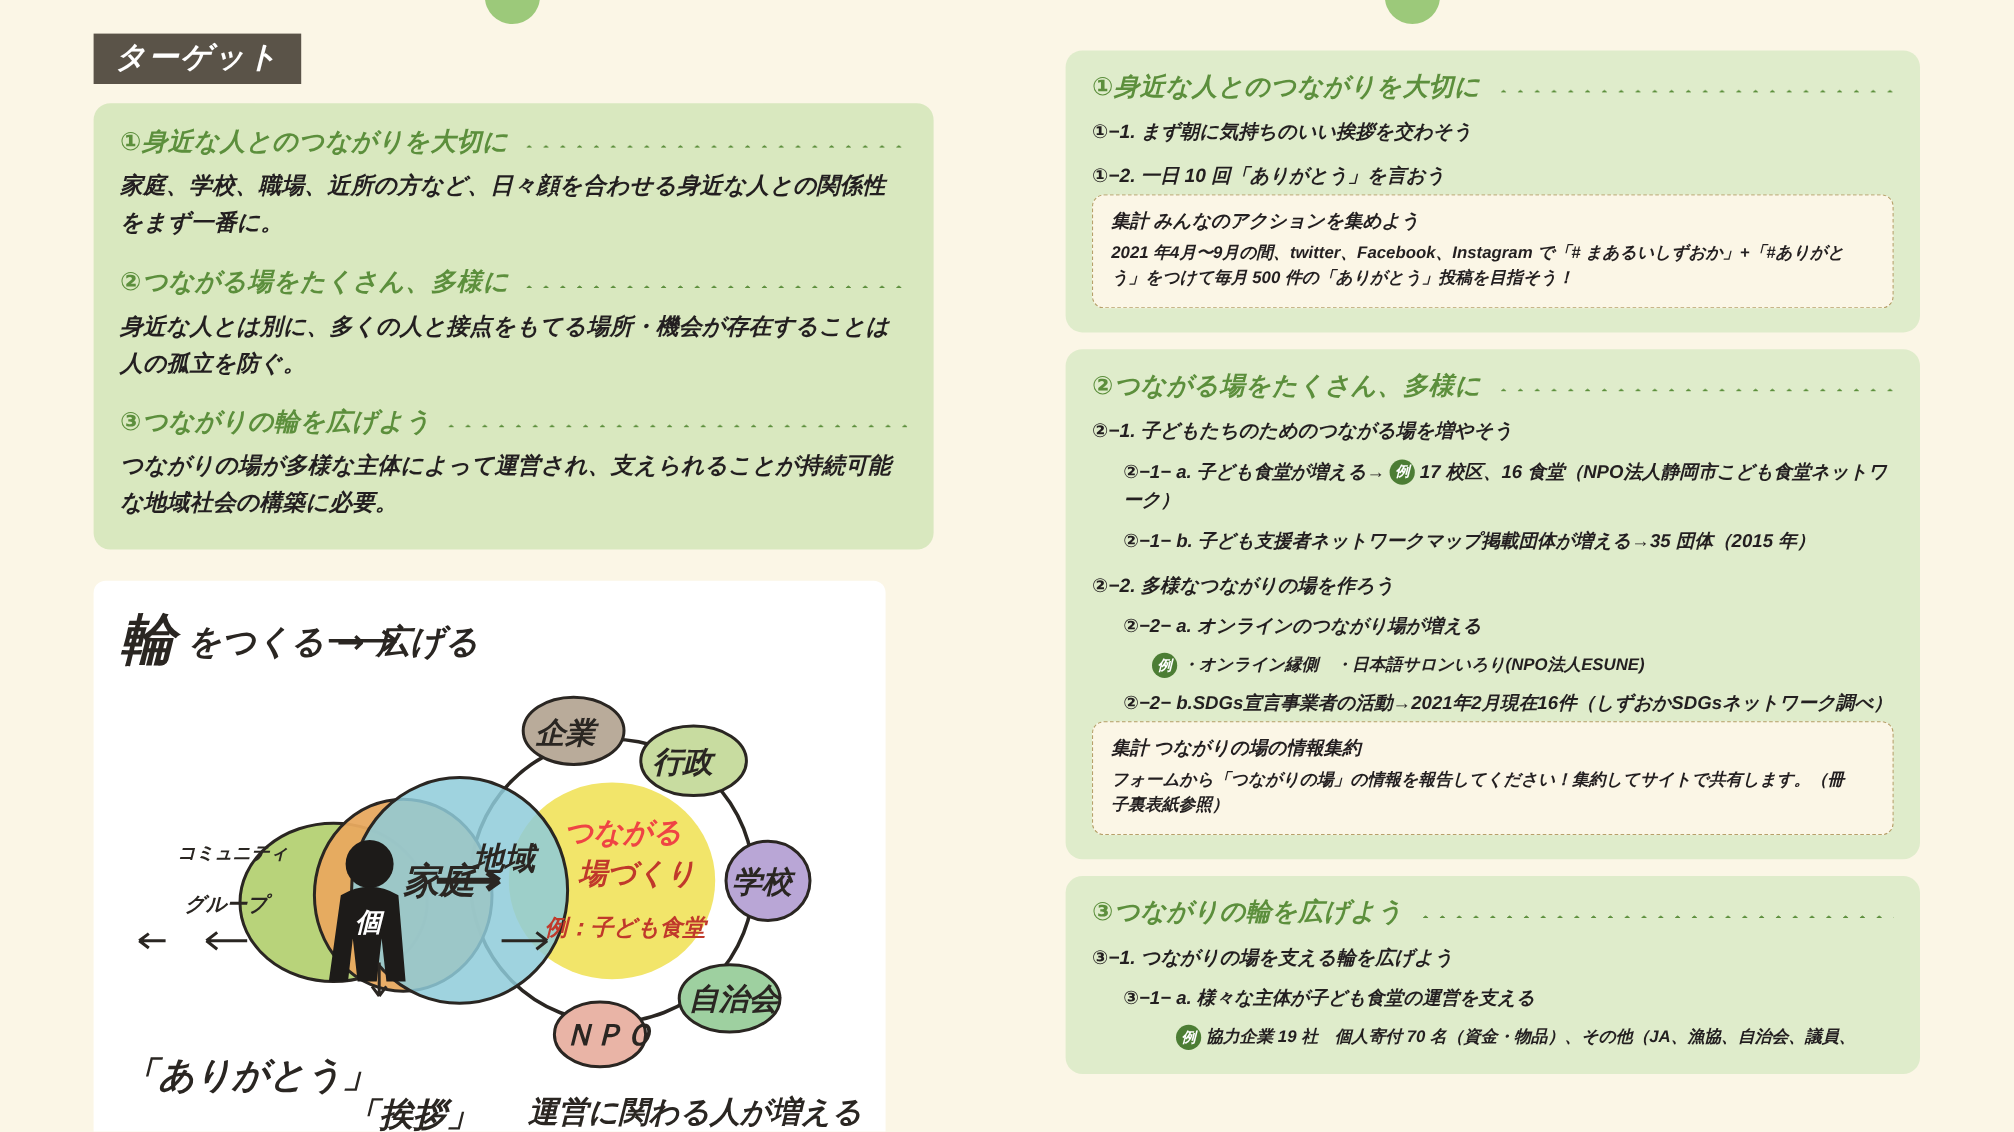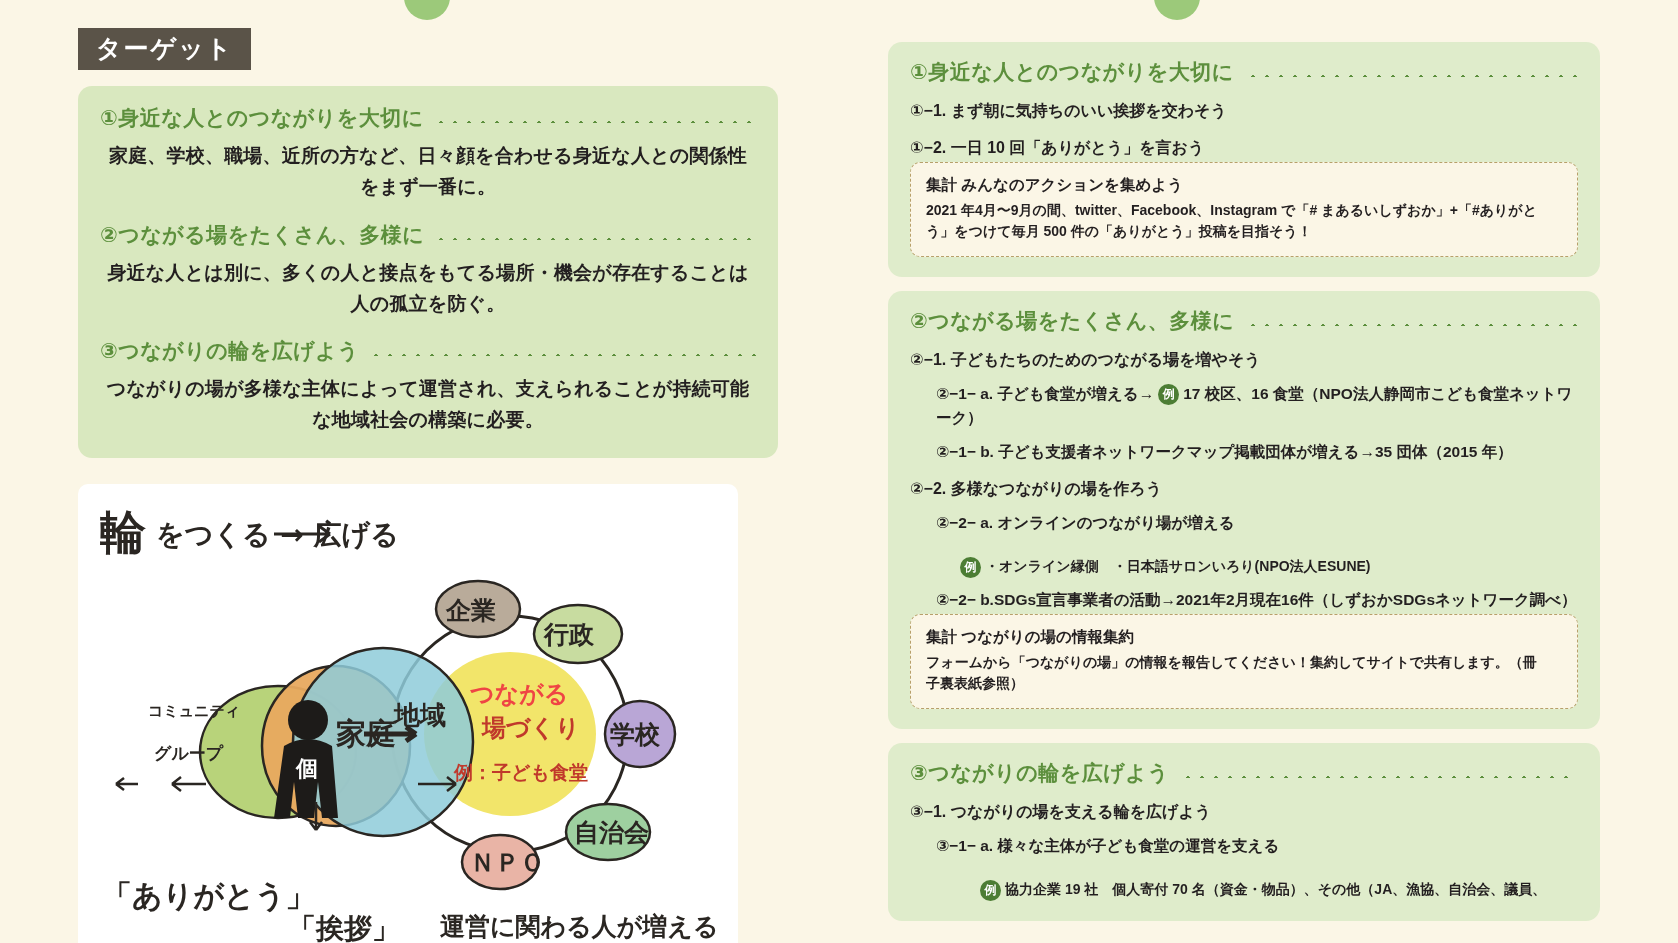--- a/index.html
+++ b/index.html
@@ -4,21 +4,21 @@
 <style>
   html,body{margin:0;padding:0;}
   body{
     width:1678px;height:943px;
     background:#fbf6e6;
     font-family:"Liberation Sans","DejaVu Sans",sans-serif;
     color:#231f20;
     overflow:hidden;
     position:relative;
   }
-  .page{position:relative;width:1622px;height:943px;}
+  .page{position:relative;width:1622px;height:943px;font-style:italic;}
 
   
   .top-circle{position:absolute;top:-26px;border-radius:50%;}
   .tc1{left:404px;width:46px;height:46px;background:#9cc97a;}
   .tc2{left:1154px;width:46px;height:46px;background:#9cc97a;}
 
   
   .col-left{position:absolute;left:78px;top:28px;width:700px;}
   .col-right{position:absolute;left:888px;top:28px;width:712px;}
 
@@ -58,21 +58,20 @@
     background-position:0 1px;
     margin-top:6px;
   }
   .panel-body{
     margin-top:9px;
     font-size:19px;
     font-weight:bold;
     line-height:1.62;
     color:#231f20;
     letter-spacing:.2px;
-    text-align:center;
   }
   .panel-block + .panel-block{margin-top:18px;}
 
   
   .illus{
     margin-top:26px;
     width:660px;height:520px;
     background:#ffffff;
     border-radius:10px;
     position:relative;
@@ -96,21 +95,21 @@
     display:flex;align-items:center;gap:12px;
     color:#5c8f3c;font-size:21px;font-weight:bold;letter-spacing:.5px;
   }
   .item-l1{
     font-size:16px;font-weight:bold;margin-top:13px;line-height:1.5;
   }
   .item-l2{
     font-size:15.5px;font-weight:bold;margin-top:10px;margin-left:26px;line-height:1.55;
   }
   .item-l3{
-    font-size:14px;margin-top:21px;margin-left:46px;line-height:1.5;font-weight:bold;
+    font-size:14px;margin-top:8px;margin-left:46px;line-height:1.5;font-weight:bold;
   }
   .sub-note{
     font-size:13px;margin-top:2px;line-height:1.5;text-align:right;
   }
   .ex-badge{
     display:inline-block;
     width:21px;height:21px;line-height:21px;
     border-radius:50%;
     background:#4c7d34;color:#fff;
     font-size:12px;text-align:center;

